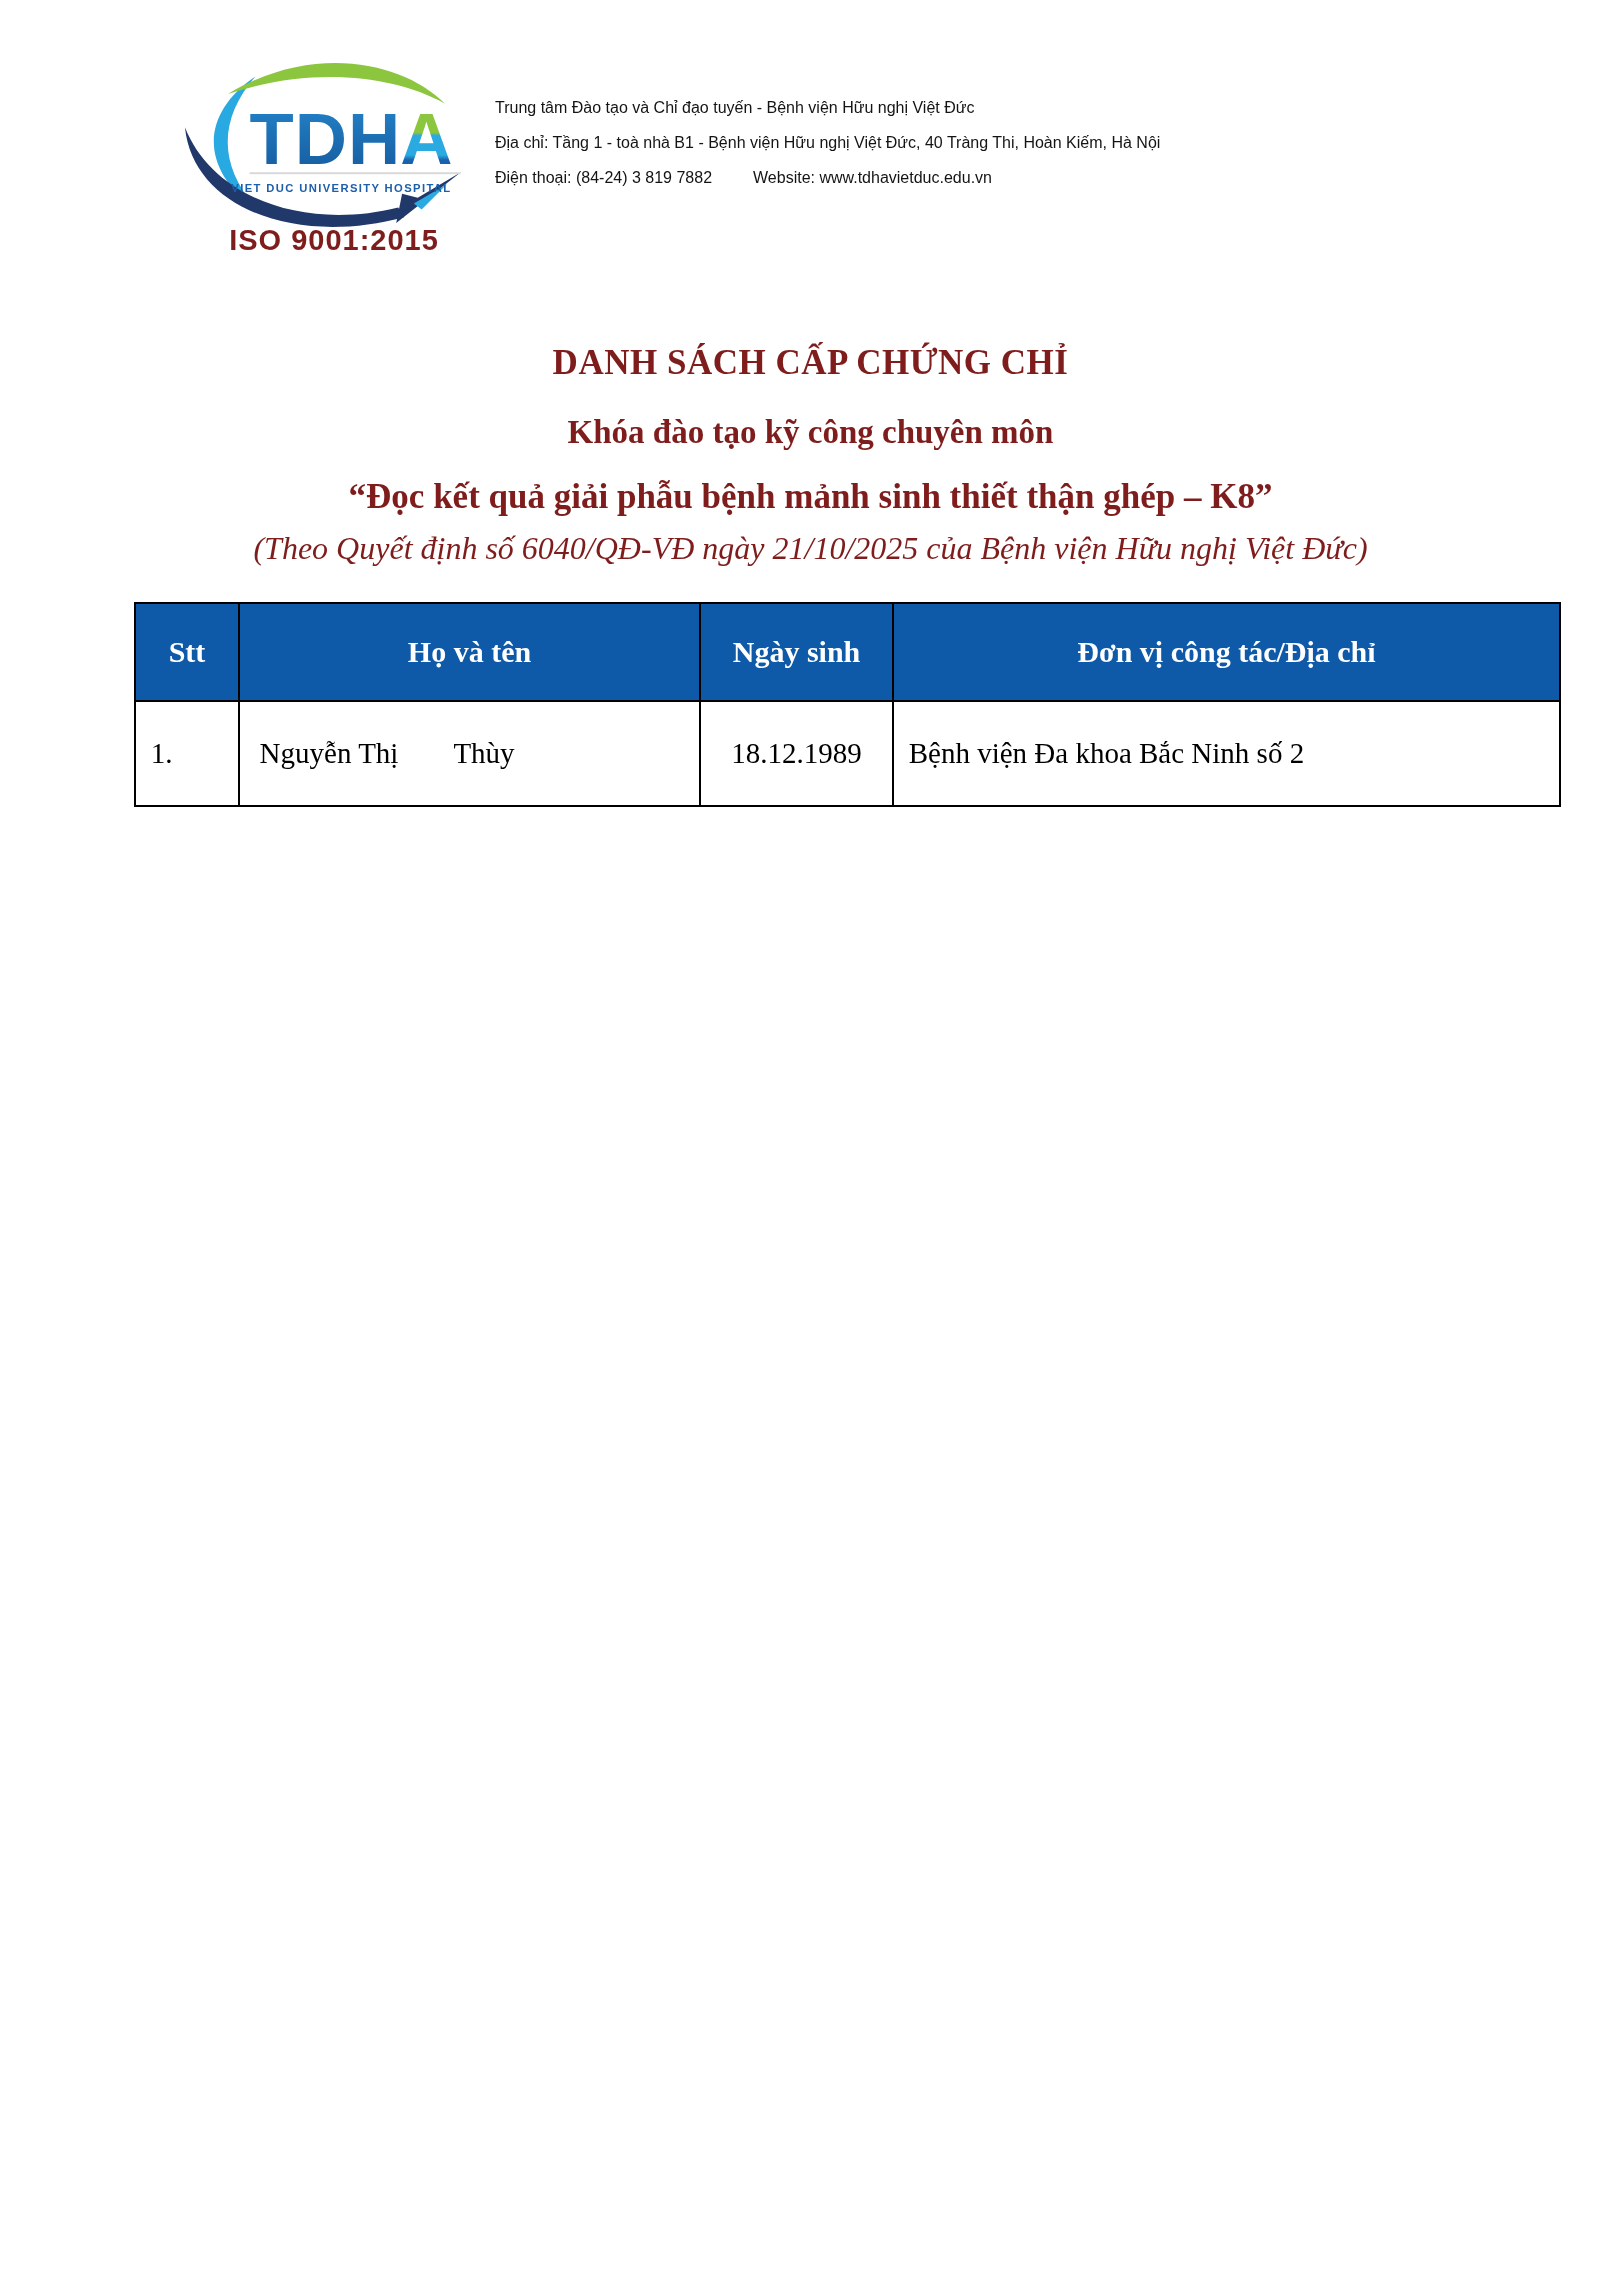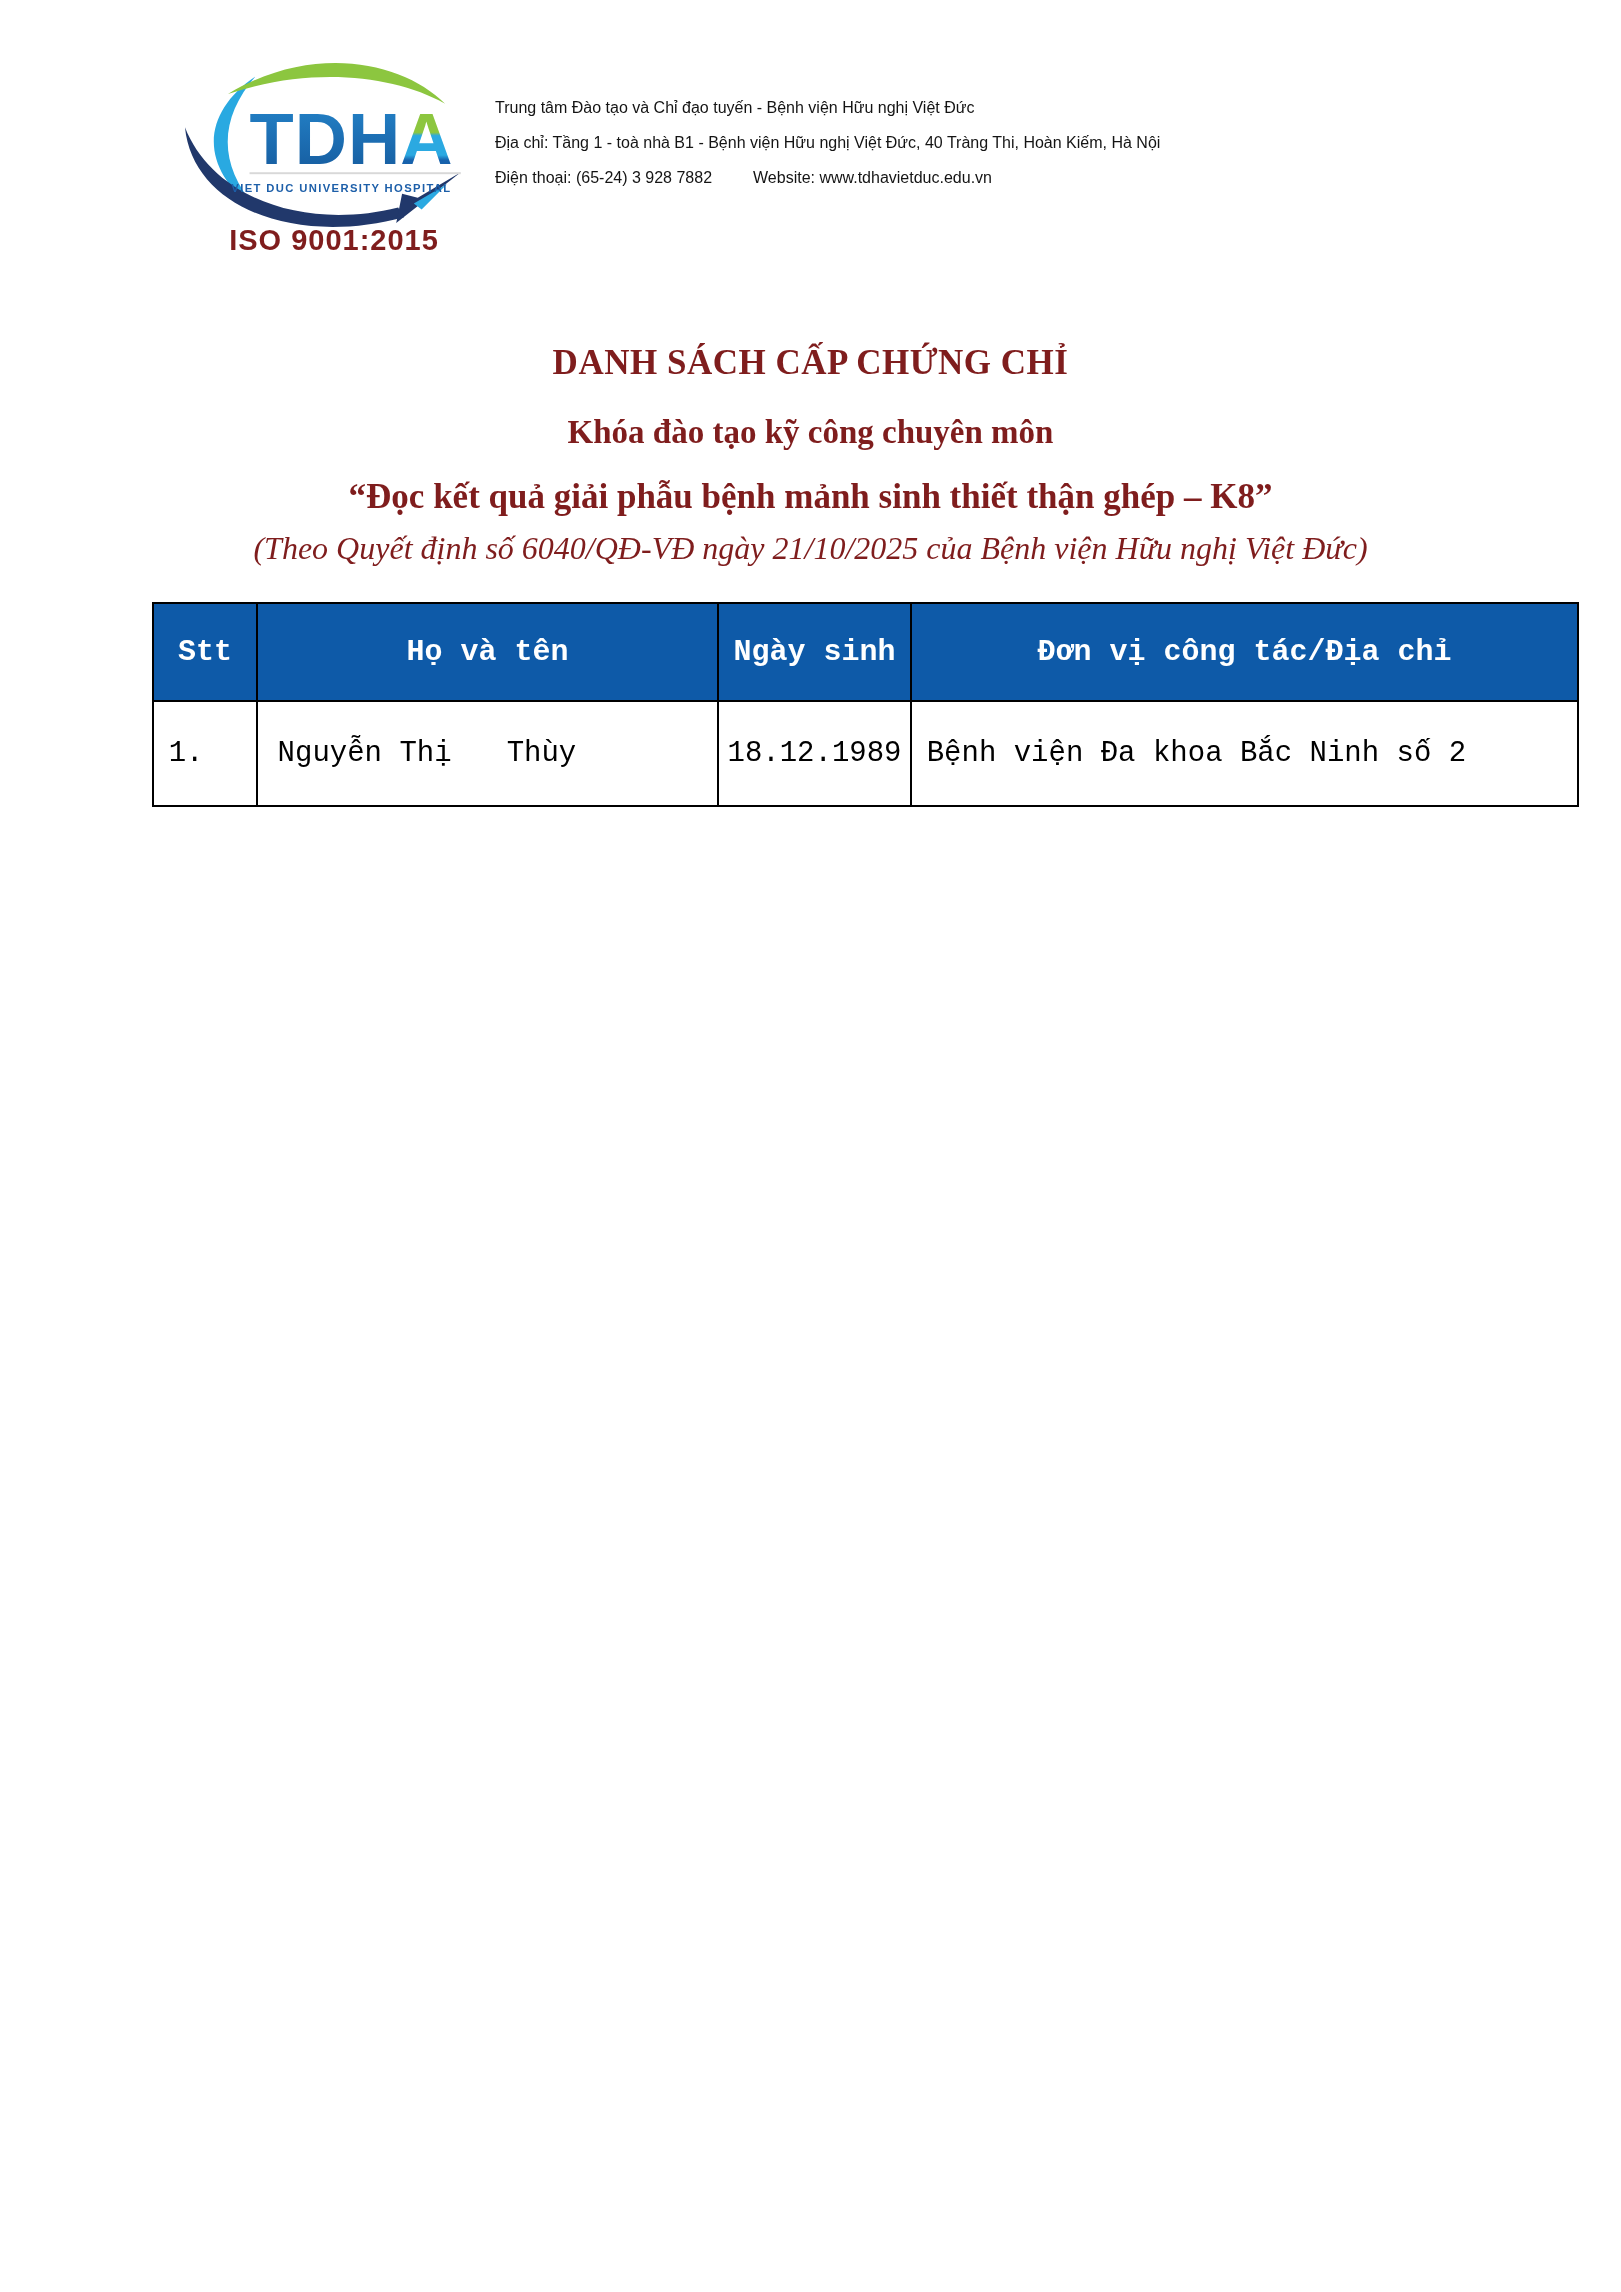--- a/index.html
+++ b/index.html
@@ -27,24 +27,24 @@
   }
   #org-block .ws{margin-left:41px;}
   
   .center-line{position:absolute;left:0;width:1621px;text-align:center;color:#7f1d1d;}
   #doc-title{top:343px;font-size:35px;font-weight:bold;letter-spacing:0.5px;}
   #doc-sub{top:414px;font-size:33px;font-weight:bold;}
   #doc-course{top:477px;font-size:35px;font-weight:bold;}
   #doc-decision{top:530px;font-size:32px;font-style:italic;}
   
   #cert-table{
-    position:absolute;left:152px;top:602px;
+    position:absolute;left:134px;top:602px;
     border-collapse:collapse;table-layout:fixed;
     width:1424px;
-    font-family:Liberation Mono, monospace;
+    font-family:Liberation Serif, serif;
   }
   #cert-table td,#cert-table th{border:2px solid #000;}
   #cert-table{border:2.9px solid #000;}
   #cert-table tr.hdr th{
     background:#0E5AA8;color:#ffffff;
     font-size:30px;font-weight:bold;
     height:94px;text-align:center;vertical-align:middle;
     border-bottom:2.9px solid #000;
   }
   #cert-table tr.row td{
@@ -102,21 +102,21 @@
       <rect x="86" y="126" width="216" height="2" fill="#D8D8D8"></rect>
       <text id="logo-subtitle" x="180" y="146" text-anchor="middle" font-family="Liberation Sans, sans-serif" font-weight="bold" font-size="11.5" letter-spacing="1.4" fill="#1D5FA9">VIET DUC UNIVERSITY HOSPITAL</text>
     </svg>
   </div>
   <div id="iso-line">ISO 9001:2015</div>
 
   <div id="org-block">
     <div>Trung tâm Đào tạo và Chỉ đạo tuyến - Bệnh viện Hữu nghị Việt Đức</div>
     <div>Địa chỉ: Tầng 1 - toà nhà B1 - Bệnh viện Hữu nghị Việt Đức, 40 Tràng Thi, Hoàn Kiếm, Hà Nội</div>
     <div>
-      <span>Điện thoại: (65-24) 3 928 7882</span><span class="ws">Website:  www.tdhavietduc.edu.vn</span>
+      <span>Điện thoại: (84-24) 3 819 7882</span><span class="ws">Website:  www.tdhavietduc.edu.vn</span>
     </div>
   </div>
 
   <div id="doc-title" class="center-line">DANH SÁCH CẤP CHỨNG CHỈ</div>
   <div id="doc-sub" class="center-line">Khóa đào tạo kỹ công chuyên môn</div>
   <div id="doc-course" class="center-line">“Đọc kết quả giải phẫu bệnh mảnh sinh thiết thận ghép – K8”</div>
   <div id="doc-decision" class="center-line">(Theo Quyết định số 6040/QĐ-VĐ ngày 21/10/2025 của Bệnh viện Hữu nghị Việt Đức)</div>
 
   <table id="cert-table">
     <colgroup>

